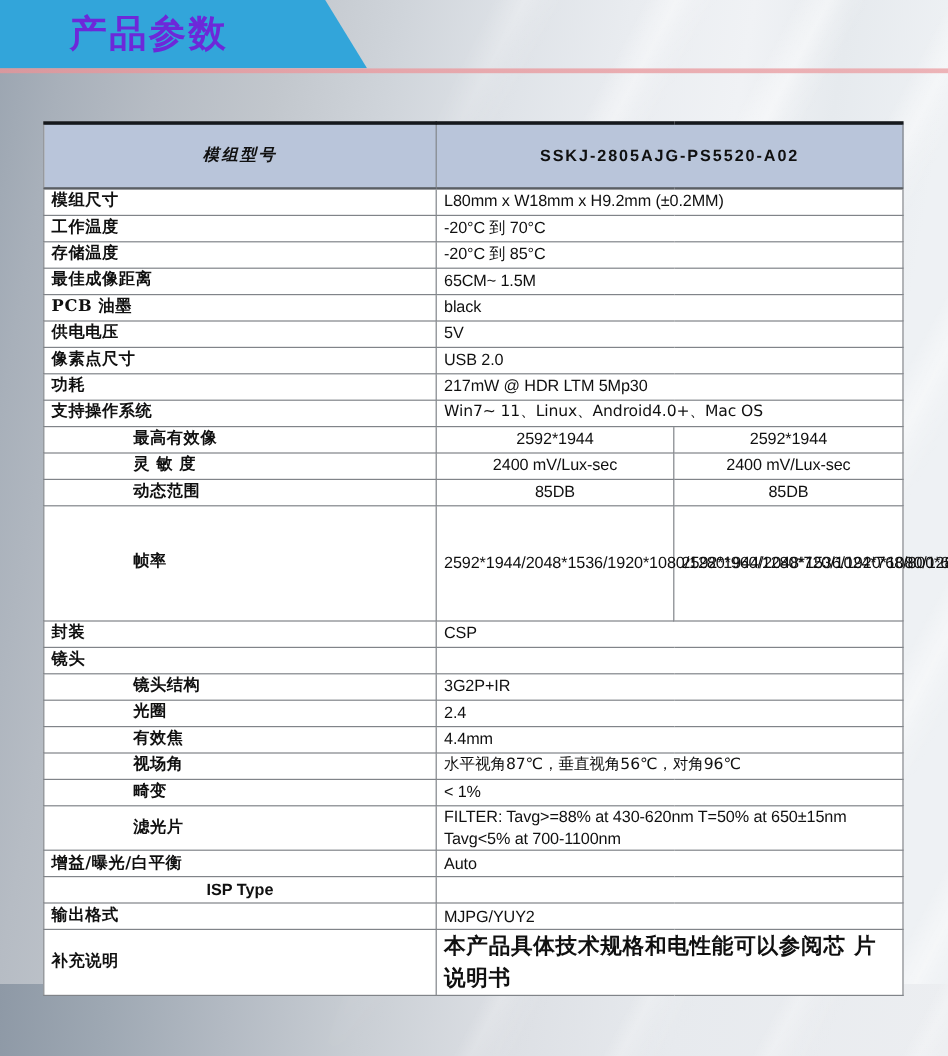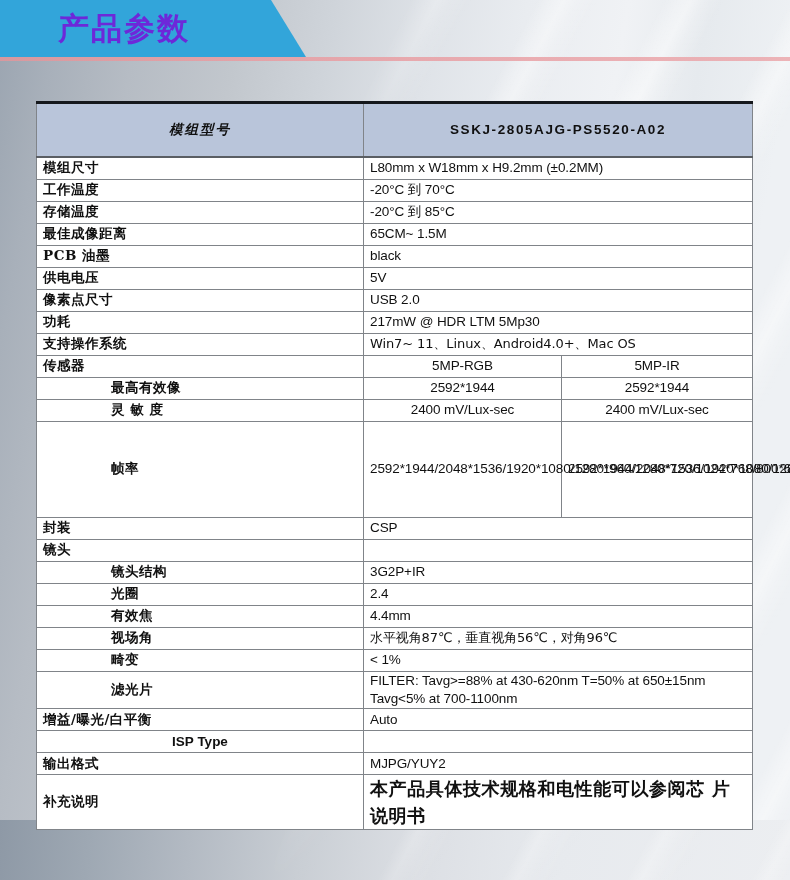--- a/index.html
+++ b/index.html
@@ -255,35 +255,35 @@
       </tr>
       <tr class="r">
         <td class="lbl vsep-right">功耗</td>
         <td class="val" colspan="2">217mW @ HDR LTM 5Mp30</td>
       </tr>
       <tr class="r">
         <td class="lbl vsep-right">支持操作系统</td>
         <td class="val cjk" colspan="2">Win7~ 11、Linux、Android4.0+、Mac OS</td>
       </tr>
 
-      <tr class="r">
-        <td class="lbl vsep-right">传感器</td>
-        <td class="val center vsep-right">5MP-RGB</td>
-        <td class="val center">5MP-IR</td>
-      </tr>
 
       <tr class="r">
         <td class="lbl indent vsep-right">最高有效像</td>
         <td class="val center vsep-right">2592*1944</td>
         <td class="val center">2592*1944</td>
       </tr>
       <tr class="r">
         <td class="lbl indent vsep-right">灵 敏 度</td>
         <td class="val center vsep-right">2400 mV/Lux-sec</td>
         <td class="val center">2400 mV/Lux-sec</td>
+      </tr>
+      <tr class="r">
+        <td class="lbl indent vsep-right">动态范围</td>
+        <td class="val center vsep-right">85DB</td>
+        <td class="val center">85DB</td>
       </tr>
 
       <tr style="height:96px">
         <td class="lbl indent vsep-right">帧率</td>
         <td class="val fr vsep-right">2592*1944/2048*1536/1920*1080/1280*960/1280*720/1024*768/800*600/640*480/320*240</td>
         <td class="val fr">2592*1944/2048*1536/1920*1080/1280*960/1280*720/1024*768/800*600/640*480/320*240</td>
       </tr>
 
       <tr class="r">
         <td class="lbl vsep-right">封装</td>

